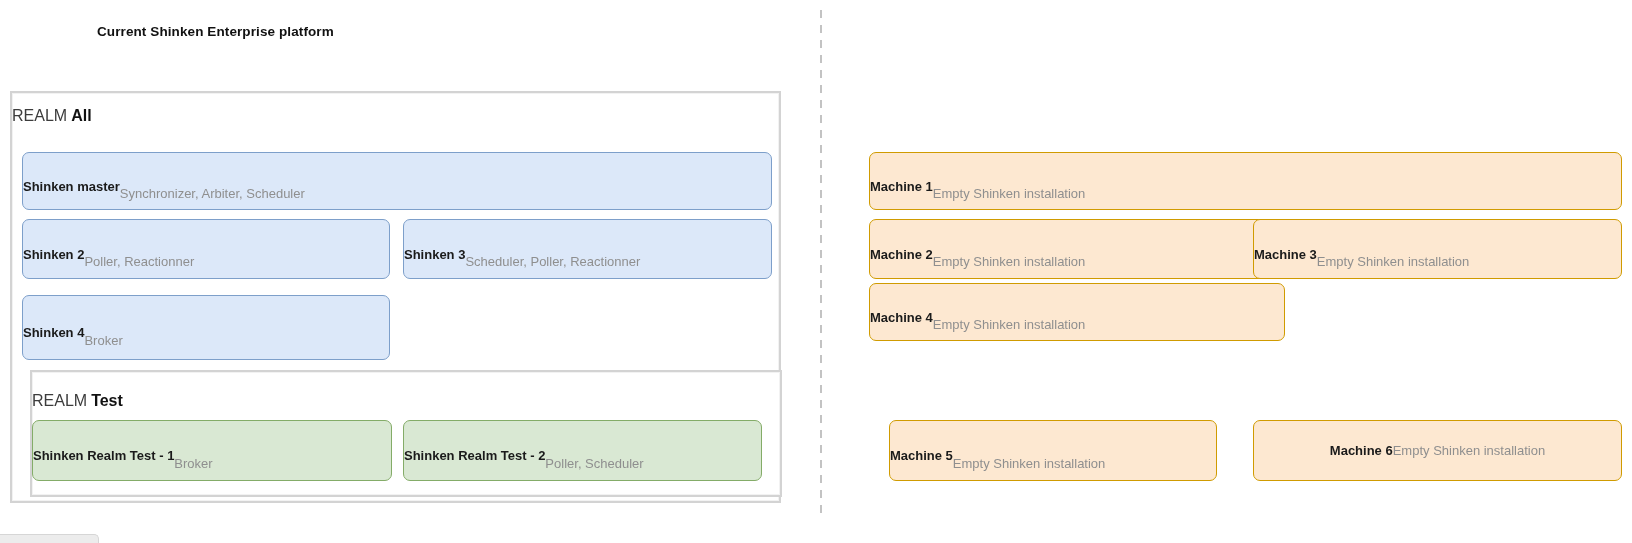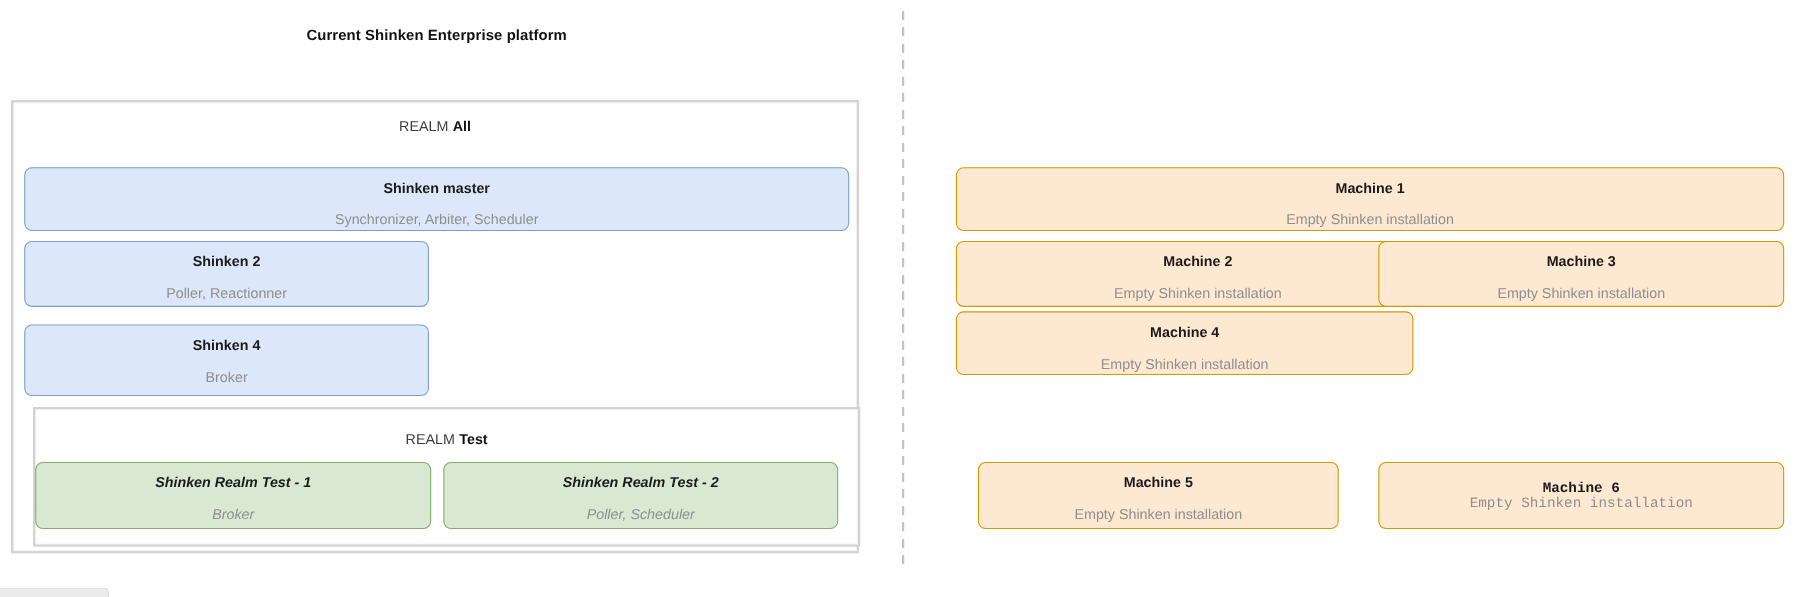--- a/index.html
+++ b/index.html
@@ -1,47 +1,47 @@
 <!DOCTYPE html>
 <html style="--node-blue-fill: #dce8f9; --node-blue-border: #7d9fca; --node-green-fill: #d9e8d3; --node-green-border: #84ac68; --node-orange-fill: #fde8d1; --node-orange-border: #d09b00; --realm-border: #d3d3d3; --divider: #c3c3c3; --title-text: #1a1a1a; --subtitle-text: #8f8f8f;"><head>
 <meta charset="utf-8">
 <style>
   html,body{margin:0;padding:0;background:#ffffff;}
   body{font-family:"Liberation Sans", sans-serif; -webkit-font-smoothing:antialiased;}
   #canvas{position:relative;width:1632px;height:543px;background:#ffffff;overflow:hidden;}
 
   .panel-title{
-    position:absolute;top:24px;width:600px;text-align:center;
+    position:absolute;top:24px;width:600px;text-align:left;
     font-size:13.5px;font-weight:700;color:#111;letter-spacing:.1px;
   }
   .panel-title.left{left:97px;}
   .panel-title.right{left:946px;}
 
   .realm{
     position:absolute;background:#fff;
     border:2px solid var(--realm-border);
     box-shadow:inset 0 0 0 1px #f2f2f2;
   }
   .realm-label{
-    position:absolute;left:0;width:100%;text-align:center;
-    font-size:13px;color:#3c3c3c;font-weight:400;
+    position:absolute;left:0;width:100%;
+    font-size:16px;color:#3c3c3c;font-weight:400;
   }
   .realm-label .name{font-weight:700;color:#111;margin-left:4px;}
 
   .node{
     position:absolute;border-radius:7px;box-sizing:border-box;
-    display:flex;flex-direction:column;align-items:center;
+    display:flex;flex-direction:row;align-items:center;
     padding-top:11px;text-align:center;
   }
   .node.blue  {background:var(--node-blue-fill);  border:1.5px solid var(--node-blue-border);}
-  .node.green {background:var(--node-green-fill); border:1.5px solid var(--node-green-border);font-style:italic;}
+  .node.green {background:var(--node-green-fill); border:1.5px solid var(--node-green-border);}
   .node.orange{background:var(--node-orange-fill);border:1.5px solid var(--node-orange-border);}
   .node-title{font-size:13px;font-weight:700;color:var(--title-text);line-height:14px;}
   .node-subtitle{font-size:13px;color:var(--subtitle-text);line-height:14px;margin-top:15px;}
-  .node.tight{justify-content:center;padding-top:0;font-family:Liberation Mono, monospace;}
+  .node.tight{justify-content:center;padding-top:0;}
   .node.tight .node-subtitle{margin-top:0;}
 
   .divider{
     position:absolute;left:820px;top:10px;width:2px;height:506px;
     background:repeating-linear-gradient(to bottom, var(--divider) 0 8px, transparent 8px 15px);
   }
 
   .status-fragment{
     position:absolute;left:0;bottom:0;width:98px;height:8px;
     background:#ececec;border:1px solid #d6d6d6;border-left:none;border-bottom:none;
@@ -66,20 +66,24 @@
   <div class="node blue" style="left:22px;top:152px;width:750px;height:58px">
     <div class="node-title">Shinken master</div>
     <div class="node-subtitle">Synchronizer, Arbiter, Scheduler</div>
   </div>
 
   <div class="node blue" style="left:22px;top:219px;width:368px;height:60px">
     <div class="node-title">Shinken 2</div>
     <div class="node-subtitle">Poller, Reactionner</div>
   </div>
 
+  <div class="node blue" style="left:403px;top:219px;width:369px;height:60px">
+    <div class="node-title">Shinken 3</div>
+    <div class="node-subtitle">Scheduler, Poller, Reactionner</div>
+  </div>
 
   <div class="node blue" style="left:22px;top:295px;width:368px;height:65px">
     <div class="node-title">Shinken 4</div>
     <div class="node-subtitle">Broker</div>
   </div>
 
   <div class="realm" style="left:30px;top:370px;width:748px;height:123px">
     <div class="realm-label" style="top:20px">
       <span class="prefix">REALM</span><span class="name">Test</span>
     </div>

